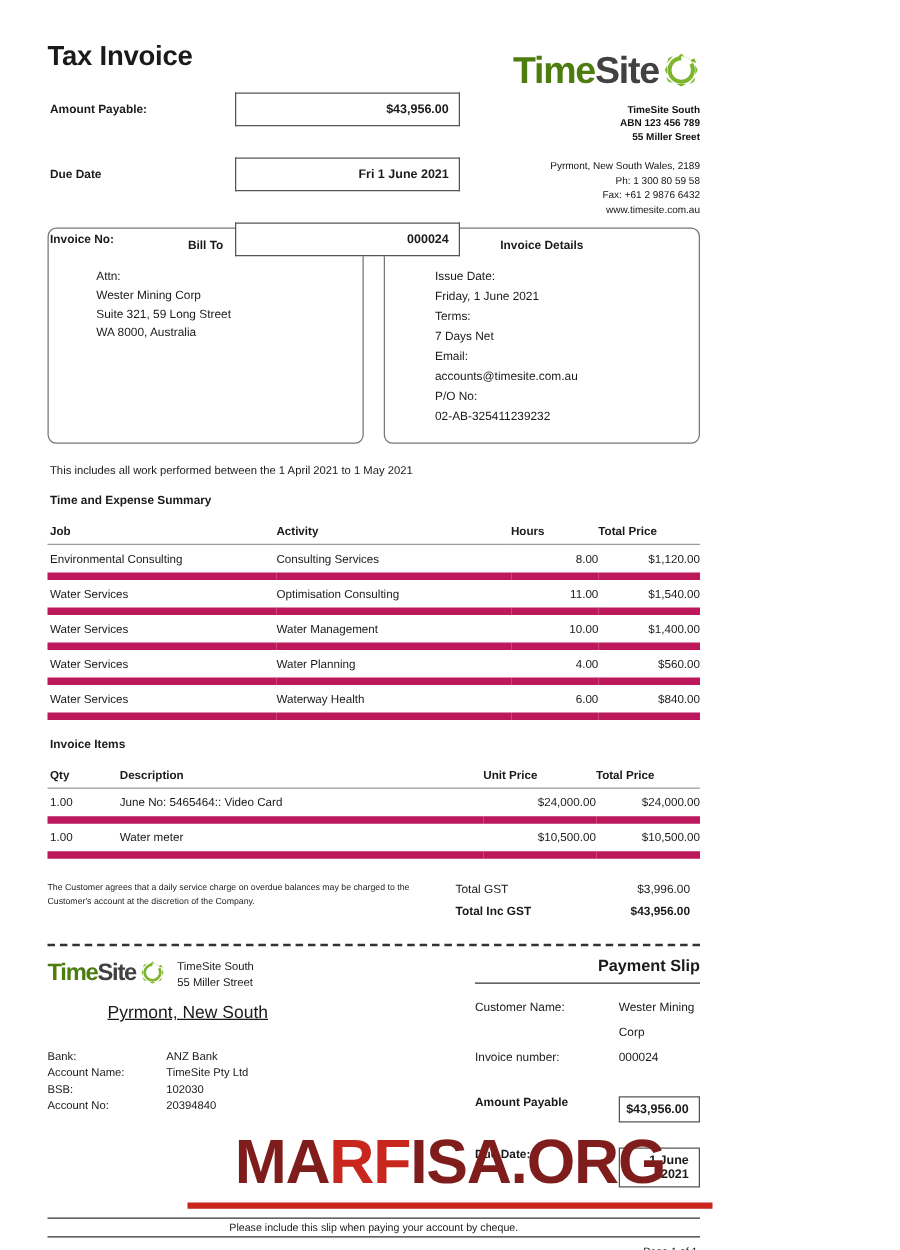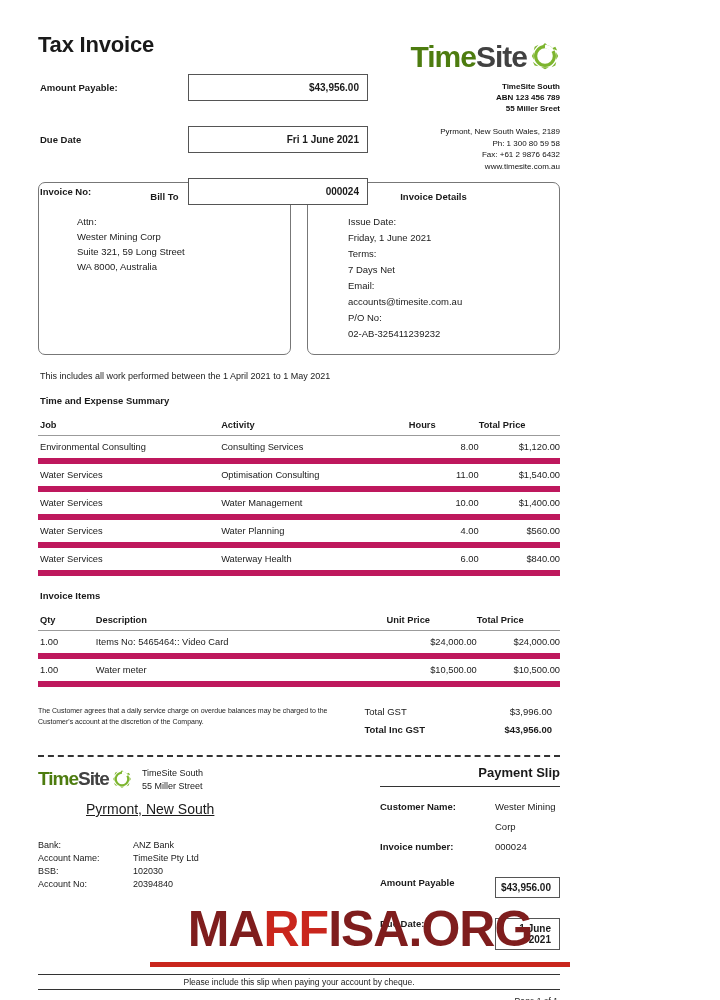--- a/index.html
+++ b/index.html
@@ -105,21 +105,21 @@
     display:inline-block; vertical-align: top; font-size: 9px; line-height: 13px;
     margin-left: 10px; padding-top: 2px;
   }
   .slip-city { font-size: 14px; margin: 8px 0 0 48px; text-decoration: underline; }
   .bank { margin-top: 22px; font-size: 9px; line-height: 13px; }
   .bank-row { display: flex; }
   .bank-k { width: 95px; }
   .slip-title { text-align: right; font-size: 13px; font-weight: bold; margin-bottom: 6px; }
   .hr-dark { border-top: 1px solid #333; margin-bottom: 10px; }
   .slip-row { display: flex; font-size: 9.5px; line-height: 20px; }
-  .slip-k { width: 115px; font-weight: bold; }
+  .slip-k { width: 115px; }
   .slip-v { flex: 1; }
   .slip-box-row { display: flex; align-items: flex-start; margin-top: 20px; }
   .slip-box-k { width: 115px; font-size: 9.5px; font-weight: bold; }
   .slip-box {
     flex: 1; border: 1px solid #555; font-size: 10px; font-weight: bold;
     text-align: right; padding: 4px 8px 4px 0;
   }
   .footer-note {
     text-align: center; font-size: 8.5px; margin-top: 24px;
     border-top: 1px solid #333; border-bottom: 1px solid #333; padding: 2px 0;
@@ -285,21 +285,21 @@
       <tr>
         <th class="col-qty">Qty</th>
         <th class="col-desc">Description</th>
         <th class="col-up num">Unit Price</th>
         <th class="col-tp num">Total Price</th>
       </tr>
     </thead>
     <tbody>
       <tr>
         <td class="col-qty">1.00</td>
-        <td class="col-desc">Items No: 5465464:: Video Card</td>
+        <td class="col-desc">June No: 5465464:: Video Card</td>
         <td class="col-up num">$24,000.00</td>
         <td class="col-tp num">$24,000.00</td>
       </tr>
       <tr>
         <td class="col-qty">1.00</td>
         <td class="col-desc">Water meter</td>
         <td class="col-up num">$10,500.00</td>
         <td class="col-tp num">$10,500.00</td>
       </tr>
     </tbody>

